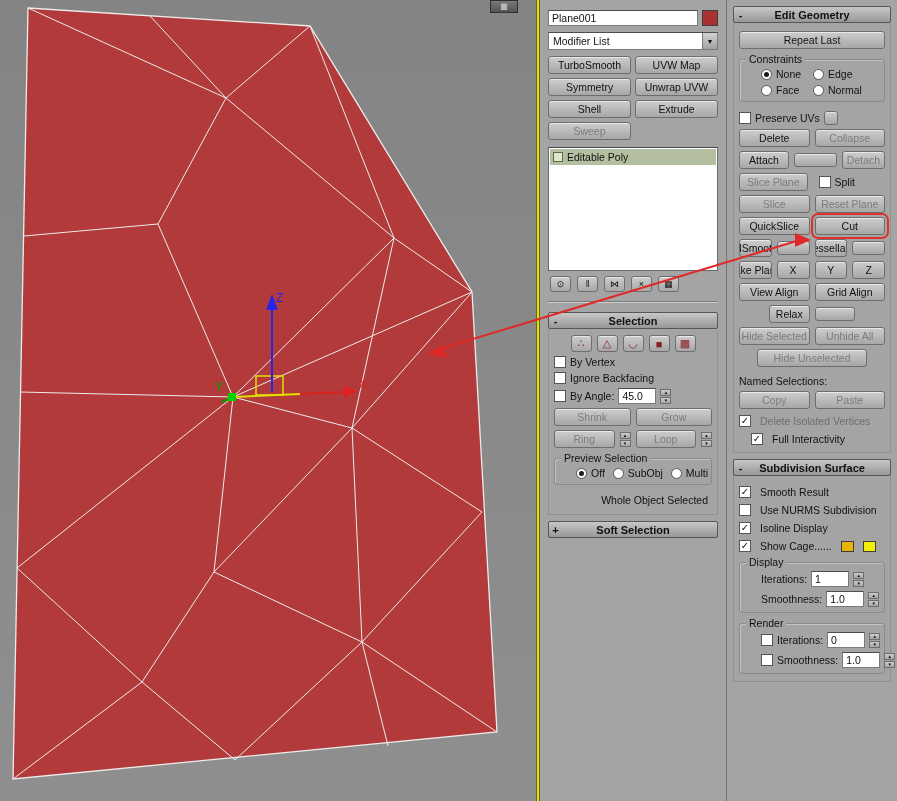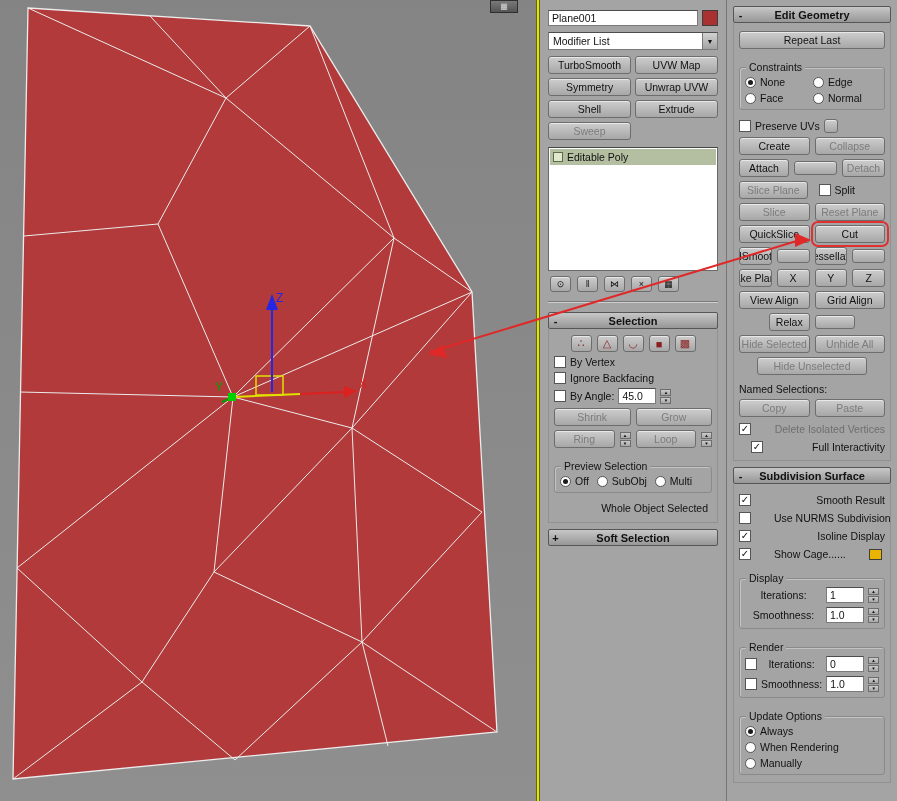--- a/index.html
+++ b/index.html
@@ -71,35 +71,35 @@
            display:inline-flex; align-items:center; justify-content:center; }
   .radio.on::before { content:""; width:5px; height:5px; border-radius:50%; background:#1a1a1a; }
   .lbl { font-size:10.5px; white-space:nowrap; }
   .lbl.dis { color:#6f6f6f; }
   .spin { display:inline-flex; flex-direction:column; gap:1px; flex:none; }
   .spin b { width:11px; height:7px; background:linear-gradient(#ccc,#a6a6a6); border:1px solid #6d6d6d;
             display:flex; align-items:center; justify-content:center; }
   .spin b.up::before { content:"▲"; font-size:4.5px; }
   .spin b.dn::before { content:"▼"; font-size:4.5px; }
 
-  .groupbox { position:relative; border:1px solid #8a8a8a; border-radius:3px; margin-top:18px;
-              padding:8px 5px 5px; box-shadow:inset 1px 1px 0 rgba(255,255,255,.35); }
+  .groupbox { position:relative; border:1px solid #8a8a8a; border-radius:3px; margin-top:10px;
+              padding:8px 21px 5px; box-shadow:inset 1px 1px 0 rgba(255,255,255,.35); }
   .gtitle { position:absolute; top:-7px; left:6px; background:#a4a4a4; padding:0 3px; font-size:10.5px; }
   .cgrid { display:grid; grid-template-columns:1fr 1fr; gap:4px 2px; }
   .ritem { display:flex; gap:4px; align-items:center; }
   .vlist .ritem { margin-top:4px; }
   .status { text-align:right; margin:9px 4px 1px 0; font-size:10.5px; }
   .subobj-row { justify-content:center; gap:5px; margin-top:2px; }
   .btn.subobj { flex:0 0 21px; width:21px; height:17px; color:#8a1f1f; font-size:11px; }
   .r2 { display:flex; gap:5px; margin-top:4px; align-items:center; }
   .r2 .btn { flex:1; }
   .half { flex:1; display:flex; gap:4px; align-items:flex-end; padding-left:6px; }
   .named { margin-top:8px; font-size:10.5px; }
   .rightlbl { flex:1; text-align:center; font-size:10.5px; white-space:nowrap; }
-  .cbrow { display:flex; gap:23px; align-items:center; margin-top:6px;justify-content:space-between; }
+  .cbrow { display:flex; gap:9px; align-items:center; margin-top:6px; }
   .indent { margin-left:12px; }
 </style>
 </head>
 <body>
 
 <div id="viewport">
   <svg id="mesh-svg" width="536" height="801">
       <polygon points="28,8 310,26 472,292 497,732 13,779" fill="#b23a3a" stroke="#ececec" stroke-width="1.3"></polygon>
       <line x1="150" y1="16" x2="226" y2="98" stroke="#ececec" stroke-width="1"></line>
       <line x1="28" y1="8" x2="226" y2="98" stroke="#ececec" stroke-width="1"></line>
@@ -297,21 +297,21 @@
         </div>
       </div>
 
       <div class="row" style="margin-top:9px;">
         <span class="cb"></span>
         <span class="lbl">Preserve UVs</span>
         <button class="btn sq"></button>
       </div>
 
       <div class="r2">
-        <button class="btn">Create</button>
+        <button class="btn">Delete</button>
         <button class="btn dis">Collapse</button>
       </div>
       <div class="r2">
         <button class="btn" style="flex:0 0 50px;">Attach</button>
         <button class="btn sq"></button>
         <button class="btn dis">Detach</button>
       </div>
       <div class="r2">
         <button class="btn dis">Slice Plane</button>
         <label class="half">
@@ -431,35 +431,20 @@
           <span class="rightlbl">Smoothness:</span>
           <input class="tfield num" value="1.0" style="">
           <span class="spin">
               <b class="up"></b>
               <b class="dn"></b>
             </span>
         </div>
       </div>
 
 
-      <div class="groupbox vlist">
-        <span class="gtitle">Update Options</span>
-        <label class="ritem" style="margin-top:0;">
-          <span class="radio on"></span>
-          <span class="lbl">Always</span>
-        </label>
-        <label class="ritem">
-          <span class="radio"></span>
-          <span class="lbl">When Rendering</span>
-        </label>
-        <label class="ritem">
-          <span class="radio"></span>
-          <span class="lbl">Manually</span>
-        </label>
-      </div>
     </div>
   </div>
 </div>
 
 <svg id="annot" width="897" height="801">
   <line x1="430" y1="352" x2="800" y2="240" stroke="#e02828" stroke-width="2"></line>
   <polygon points="443,345 447,358 428,354" fill="#e02828"></polygon>
   <polygon points="795,233 795,247 811,240" fill="#e02828"></polygon>
 </svg>
 

